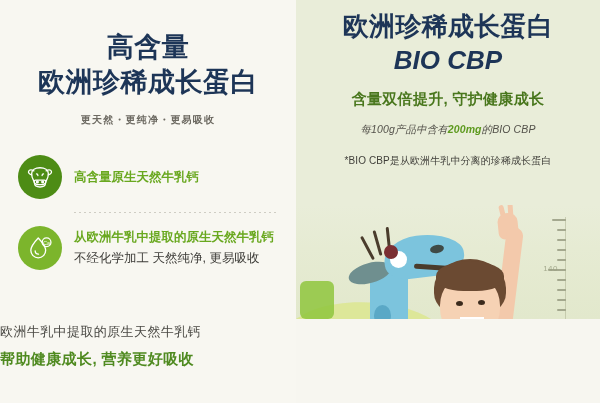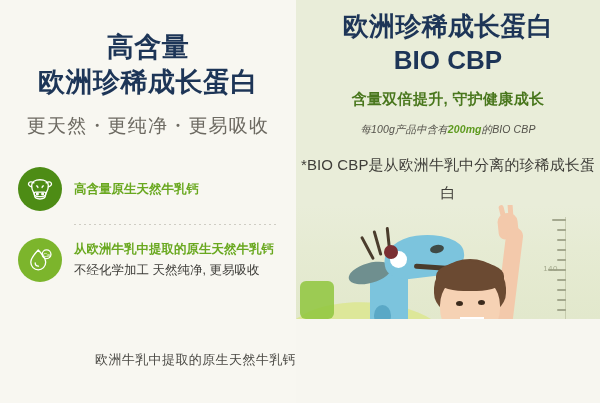--- a/index.html
+++ b/index.html
@@ -37,23 +37,23 @@
     color: #1d3557;
     font-weight: 700;
     font-size: 27px;
     line-height: 1.30;
     letter-spacing: 0.5px;
     white-space: nowrap;
   }
   .head-sub {
     margin-top: 13px;
     color: #6d6a62;
-    font-size: 19px;
+    font-size: 10px;
     letter-spacing: 1.2px;
-    font-weight: 400;
+    font-weight: 700;
   }
 
   .features {
     margin-top: 22px;
     padding: 0 14px 0 18px;
   }
   .feature {
     display: flex;
     align-items: center;
     gap: 12px;
@@ -89,21 +89,21 @@
     height: 1px;
     margin: 7px 4px 7px 56px;
     background-image: repeating-linear-gradient(to right, #cfcdc4 0, #cfcdc4 2px, transparent 2px, transparent 5px);
   }
 
   .left-foot {
     position: absolute;
     left: 0;
     right: 0;
     bottom: 34px;
-    text-align: right;
+    text-align: left;
   }
   .foot-a {
     color: #4a4944;
     font-size: 13px;
     letter-spacing: 0.4px;
   }
   .foot-b {
     margin-top: 9px;
     color: #4f8a20;
     font-weight: 700;
@@ -127,21 +127,21 @@
     text-align: center;
   }
   .rhead-line {
     color: #1d3557;
     font-weight: 700;
     font-size: 26px;
     line-height: 1.30;
     letter-spacing: 0.3px;
     white-space: nowrap;
   }
-  .rhead-line.latin { letter-spacing: 0px; }
+  .rhead-line.latin { letter-spacing: 0px; font-style: italic; }
   .rsub {
     margin-top: 12px;
     color: #49771d;
     font-weight: 700;
     font-size: 15px;
     letter-spacing: 0.3px;
   }
   .rsub-small {
     margin-top: 14px;
     color: #53514a;
@@ -151,21 +151,21 @@
   }
   .hl { color: #5d9a1e; font-weight: 700; }
   .notes {
     position: relative;
     z-index: 4;
     margin-top: 14px;
     text-align: center;
   }
   .note {
     color: #3f3e39;
-    font-size: 15px;
+    font-size: 10px;
     line-height: 1.9;
     letter-spacing: 0.1px;
   }
 
   
   .photo {
     position: absolute;
     left: 0;
     right: 0;
     top: 205px;
@@ -483,20 +483,21 @@
         <div class="feat-text">
           <div class="feat-title">从欧洲牛乳中提取的原生天然牛乳钙</div>
           <div class="feat-desc">不经化学加工 天然纯净, 更易吸收</div>
         </div>
       </div>
 
     </div>
 
     <div class="left-foot">
       <div class="foot-a">欧洲牛乳中提取的原生天然牛乳钙</div>
+      <div class="foot-b">帮助健康成长, 营养更好吸收</div>
     </div>
 
   </div>
 
   <div class="panel-right">
 
     <div class="right-head">
       <div class="rhead-line">欧洲珍稀成长蛋白</div>
       <div class="rhead-line latin">BIO CBP</div>
       <div class="rsub">含量双倍提升, 守护健康成长</div>

